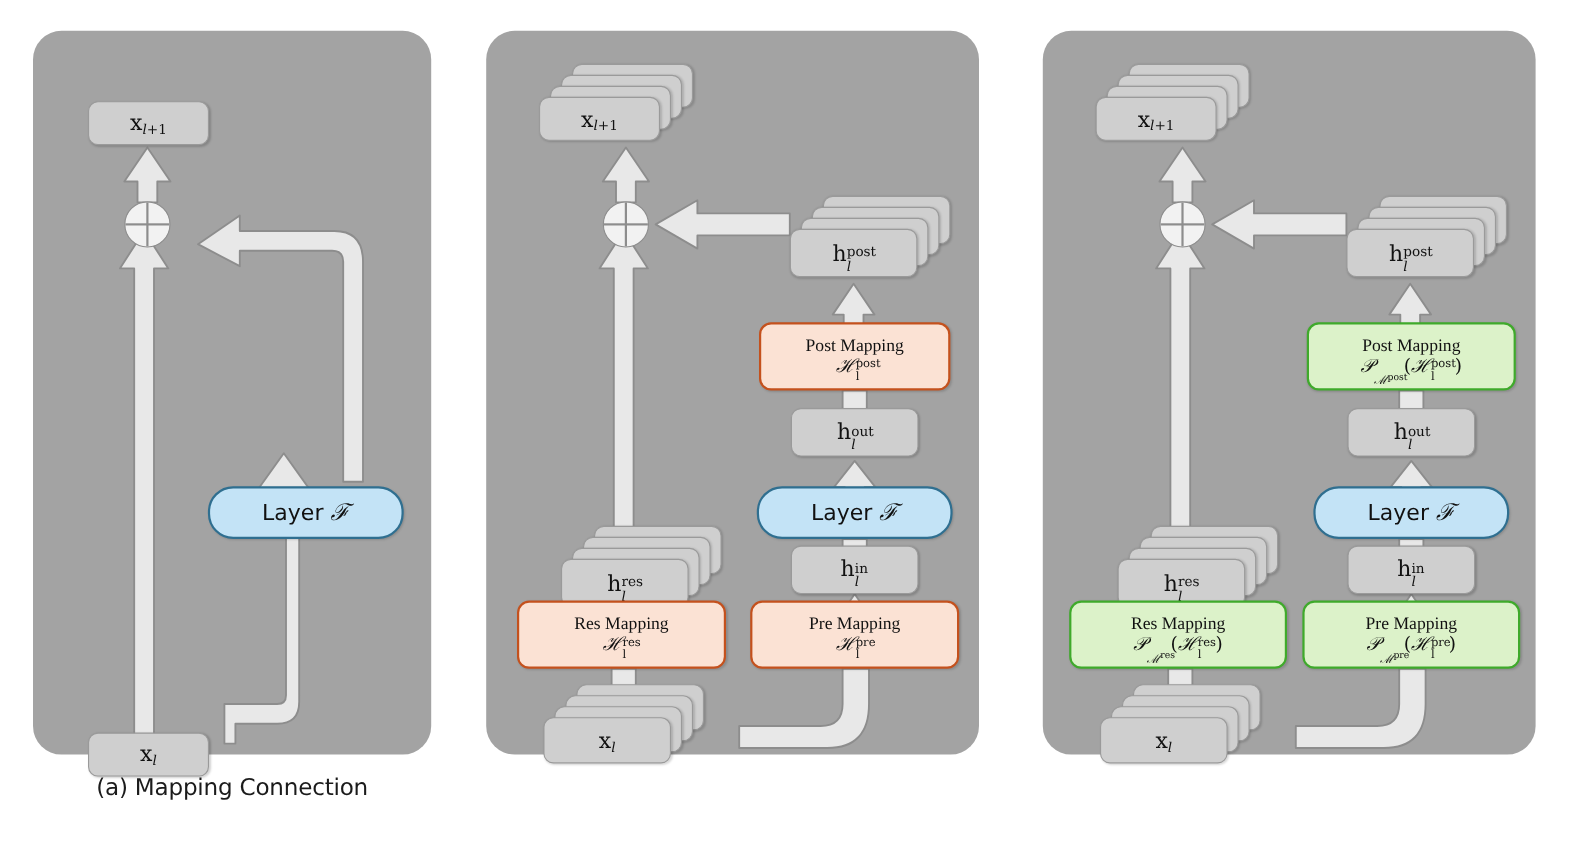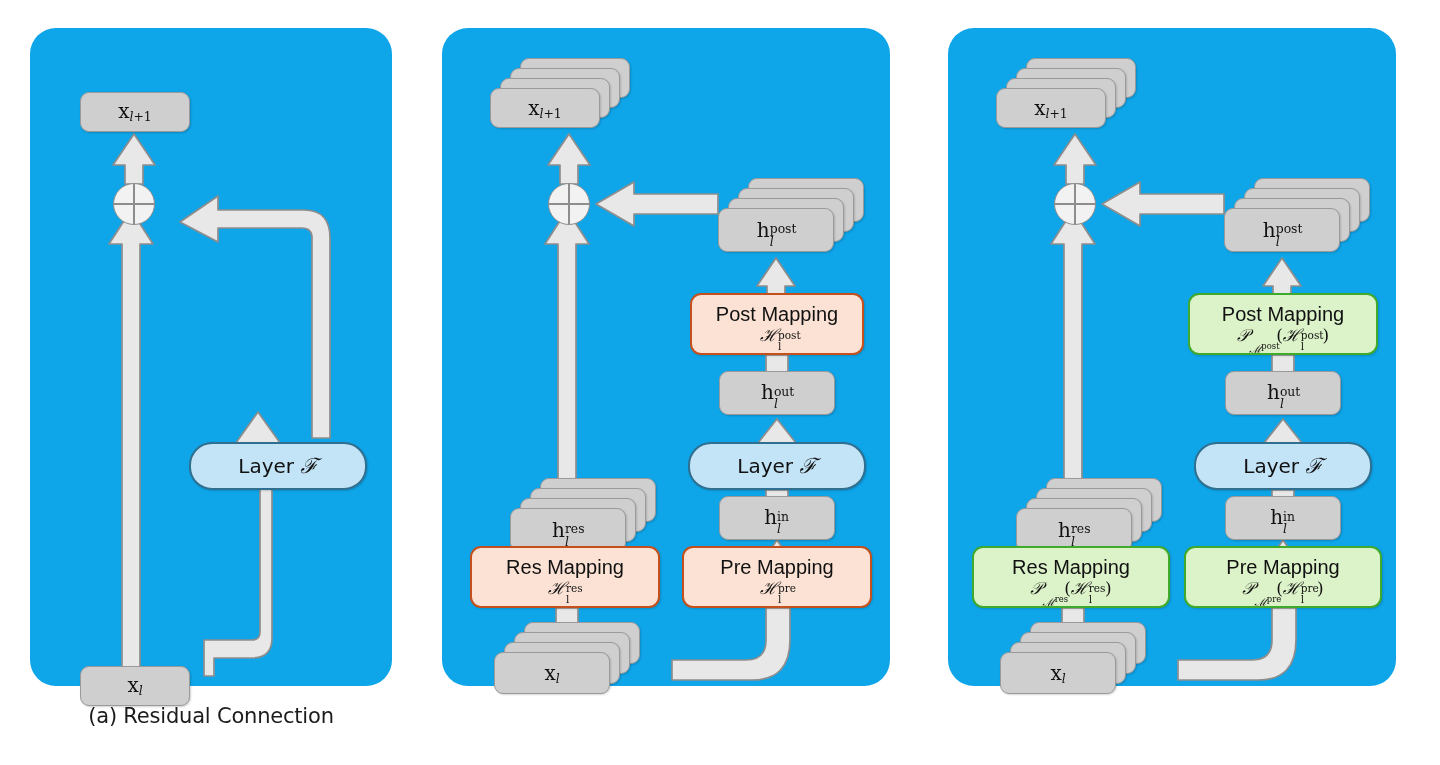--- a/index.html
+++ b/index.html
@@ -15,21 +15,21 @@
     overflow: hidden;
   }
   #figure {
     position: absolute;
     left: 0; top: 0;
     width: 1440px;
     height: 765px;
   }
   .panel {
     position: absolute;
-    background: #0ea5e9;
+    background: #a3a3a3;
     border-radius: 26px;
   }
   .caption {
     position: absolute;
     text-align: center;
     font-size: 21px;
     color: #1b1b1b;
     font-family: "DejaVu Sans", sans-serif;
     letter-spacing: -0.2px;
     white-space: nowrap;
@@ -114,22 +114,22 @@
   }
   .subsup > sup {
     position: absolute; left: 0; top: -0.62em;
     vertical-align: baseline; white-space: nowrap;
   }
   .subsup > sub {
     position: absolute; left: 0; top: 0.42em;
     vertical-align: baseline; white-space: nowrap;
   }
   .maptitle {
-    font-family: Liberation Sans, sans-serif;
-    font-size: 20px;
+    font-family: Liberation Serif, serif;
+    font-size: 16px;
     white-space: nowrap;
     margin-bottom: 1px;
   }
   .mapsub {
     font-family: "DejaVu Serif", serif;
     font-size: 17px;
     white-space: nowrap;
   }
   .cal { font-family: "DejaVu Serif", serif; font-style: italic; }
   .layerlbl {
@@ -495,14 +495,14 @@
     </div>
 
     <div class="arrow" style="left:228px; top:578px; width:132px; height:76px;">
       <svg width="132" height="76" viewBox="0 0 132 76">
         <path class="apath" d="M2 74 L2 54 L76 54 Q96 54 96 34 L96 2 L120 2 L120 34 Q120 74 82 74 Z"></path>
       </svg>
     </div>
 
   </div>
 
-<div class="caption" style="left:30px; top:704px; width:362px;">(a) Residual Connection</div>
+<div class="caption" style="left:30px; top:704px; width:362px;">(a) Mapping Connection</div>
   </div>
 
 </body></html>

